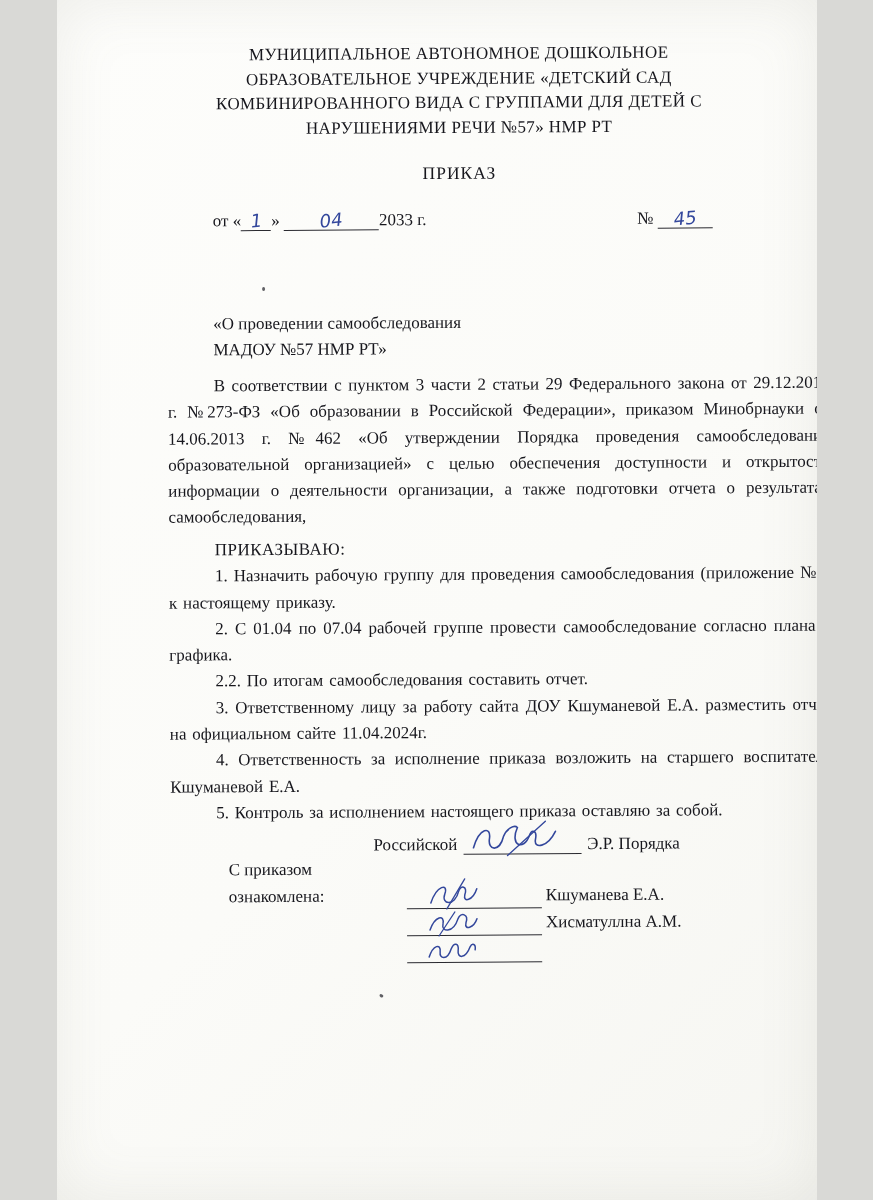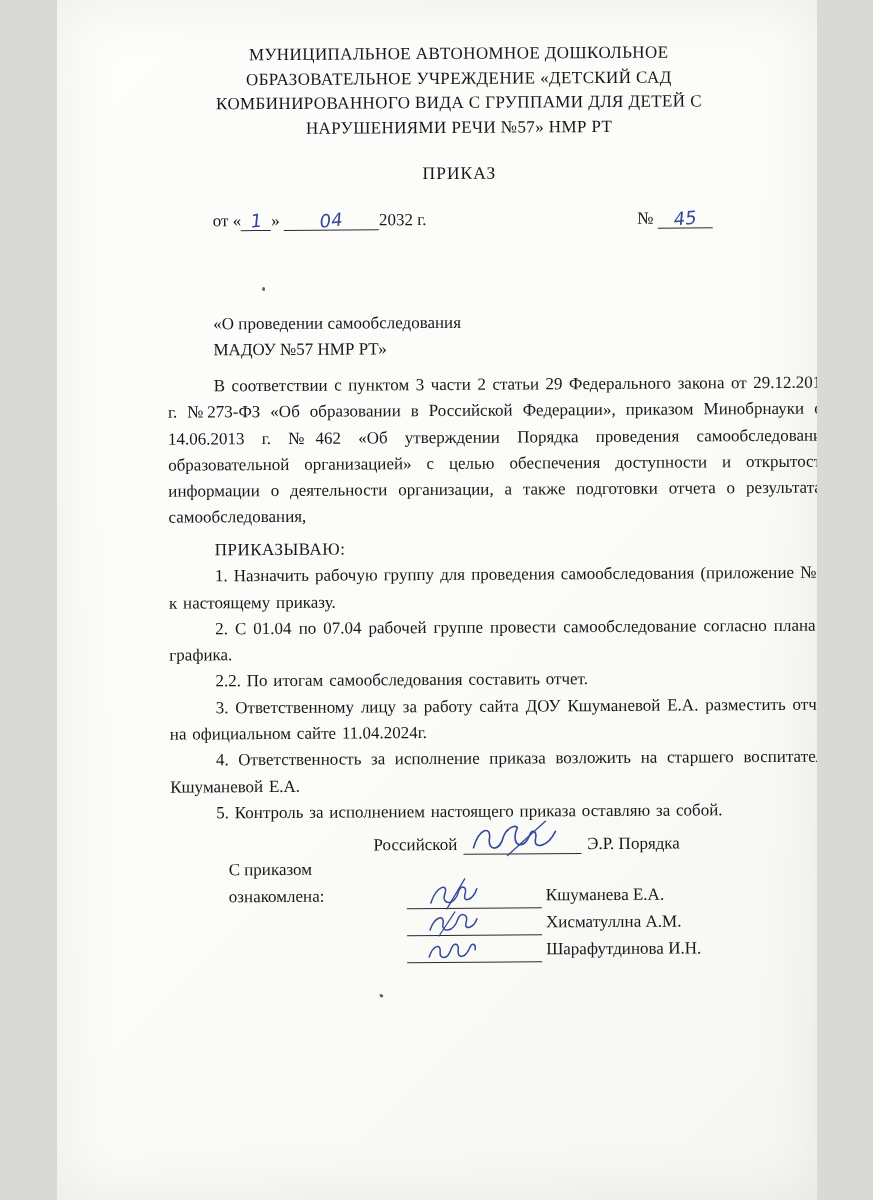--- a/index.html
+++ b/index.html
@@ -70,21 +70,21 @@
 
 <div class="page">
   <div class="tilt">
 
     <div class="header">МУНИЦИПАЛЬНОЕ АВТОНОМНОЕ ДОШКОЛЬНОЕ ОБРАЗОВАТЕЛЬНОЕ УЧРЕЖДЕНИЕ «ДЕТСКИЙ САД КОМБИНИРОВАННОГО ВИДА С ГРУППАМИ ДЛЯ ДЕТЕЙ С НАРУШЕНИЯМИ РЕЧИ №57» НМР РТ</div>
 
     <div class="doc-title">ПРИКАЗ</div>
 
     <div class="date-row">
       <span>
-        <span>от «</span><span class="u-line w30"><span class="hand">1</span></span><span>»</span> <span class="u-line w95"><span class="hand">04</span></span><span>2032 г.</span>
+        <span>от «</span><span class="u-line w30"><span class="hand">1</span></span><span>»</span> <span class="u-line w95"><span class="hand">04</span></span><span>2033 г.</span>
       </span>
       <span>
         <span>№</span> <span class="u-line w55"><span class="hand">45</span></span>
       </span>
     </div>
 
     <div class="ink-dot speck1"></div>
 
     <div class="subject">
       <div>«О проведении самообследования</div>
@@ -135,20 +135,19 @@
         </span>
         <span class="ack-name">Хисматуллна А.М.</span>
       </div>
       <div class="ack-row">
         <span class="ack-labelcol"></span>
         <span class="ack-linecol">
           <svg width="56" height="26" viewBox="0 0 56 26">
             <path d="M4 18 C8 6, 16 4, 15 13 C14 20, 22 22, 26 10 C29 3, 34 4, 33 12 C32 19, 40 21, 45 8 C47 4, 51 5, 50 11" fill="none" stroke="#33479c" stroke-width="1.5" stroke-linecap="round"></path>
           </svg>
         </span>
-        <span class="ack-name">Шарафутдинова И.Н.</span>
       </div>
     </div>
 
     <div class="ink-dot speck2"></div>
 
   </div>
 </div>
 
 </body></html>

